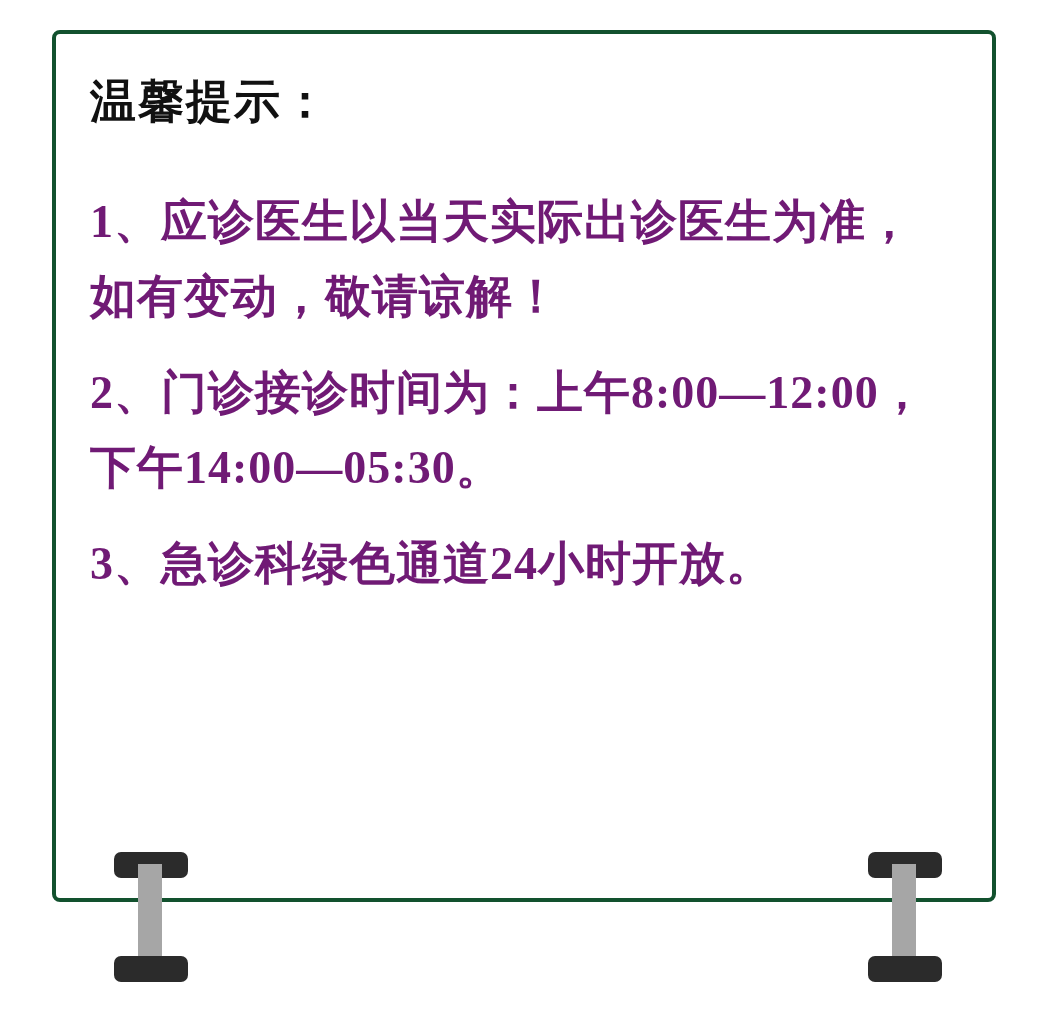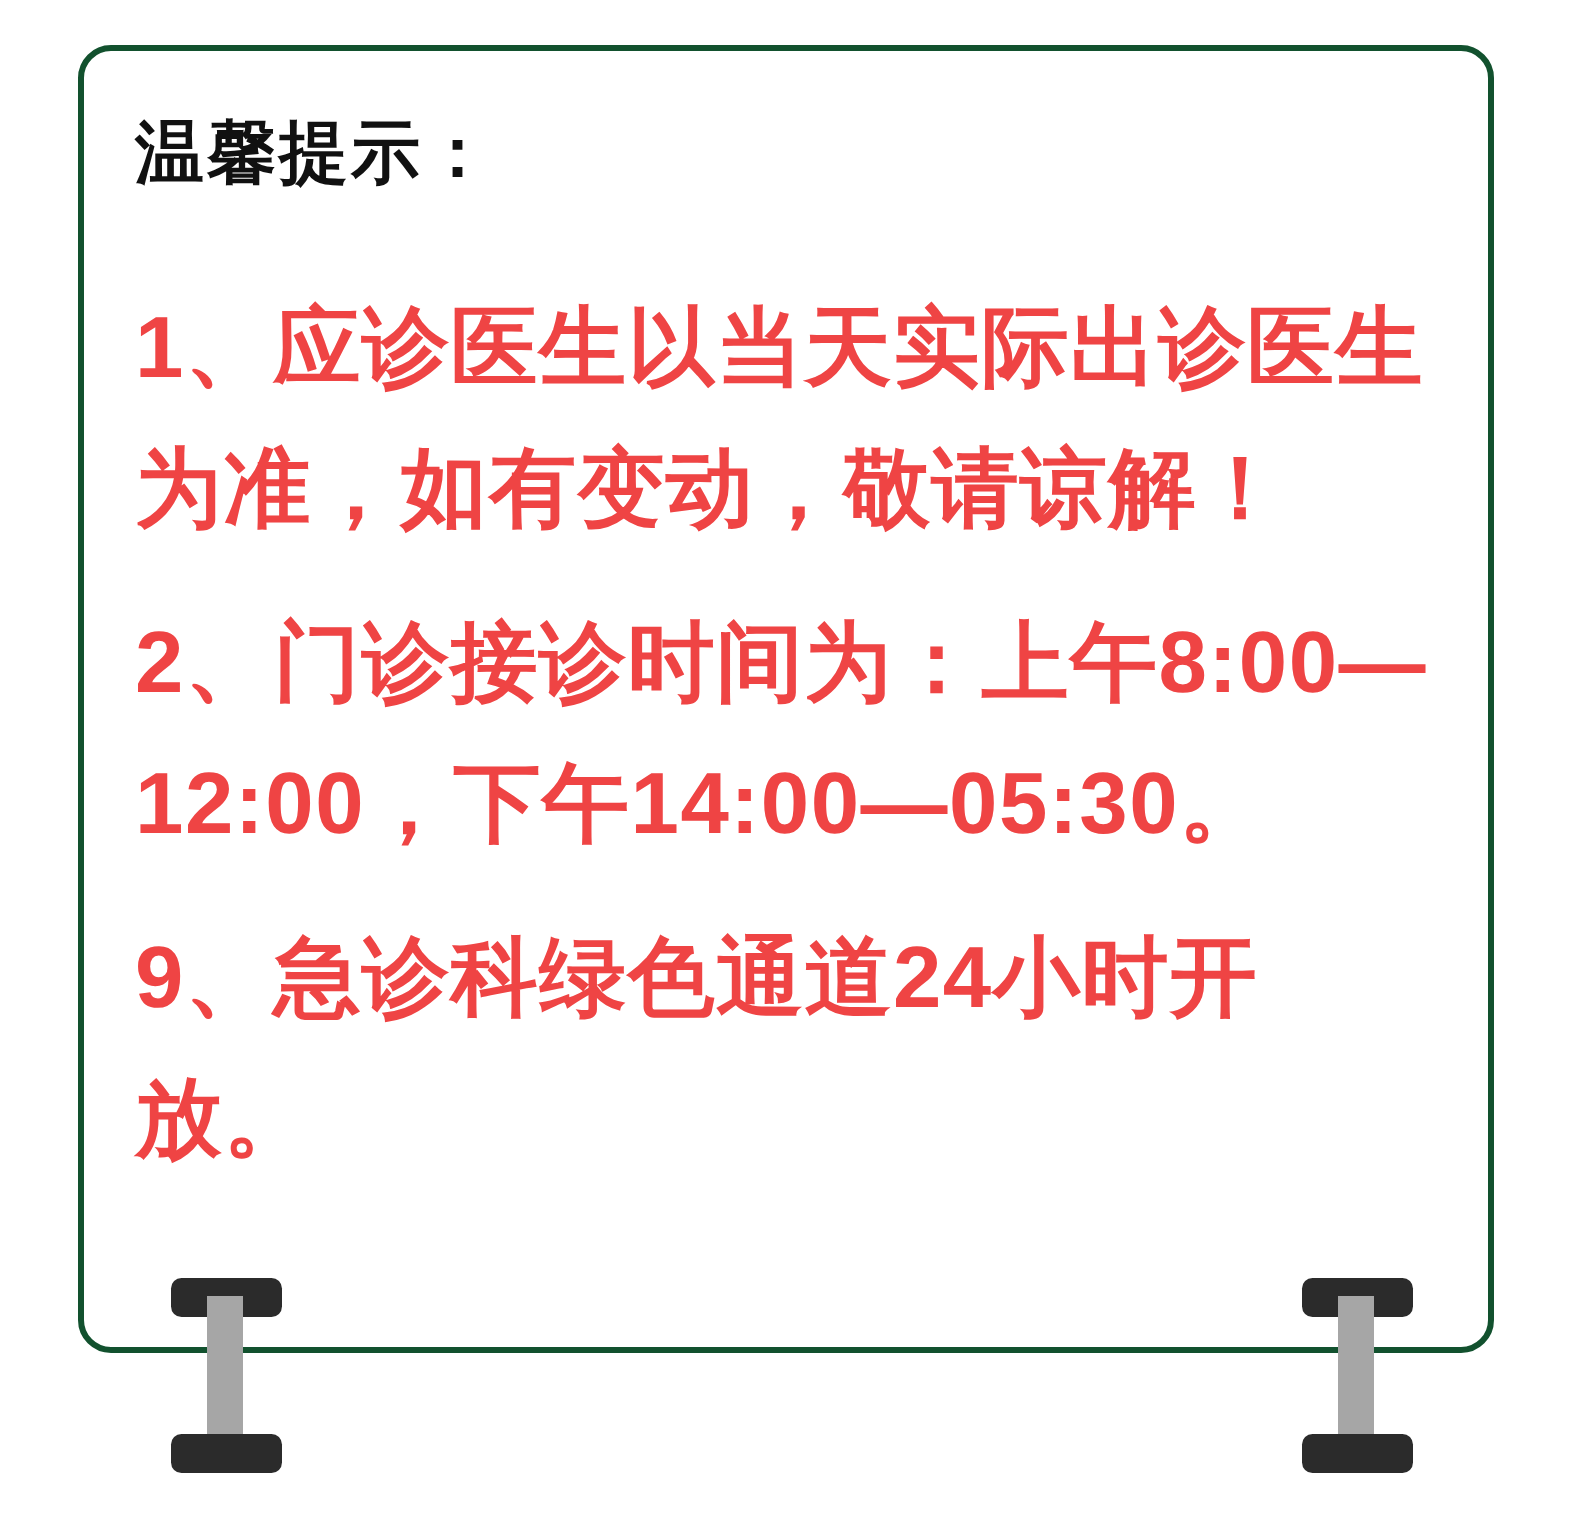--- a/index.html
+++ b/index.html
@@ -23,21 +23,21 @@
 
   
   .board {
     position: absolute;
     left: 52px;
     top: 30px;
     width: 944px;
     height: 872px;
     box-sizing: border-box;
     border: 4px solid #12512e;
-    border-radius: 22px;
+    border-radius: 8px;
     background: #ffffff;
   }
 
   .notice {
     position: absolute;
     left: 34px;
     top: 40px;
     right: 40px;
   }
 
@@ -51,26 +51,27 @@
     white-space: pre;
   }
 
   .notice-list {
     margin: 0;
     padding: 0;
     list-style: none;
   }
 
   .notice-item {
-    font-size: 58px;
+    font-size: 46px;
     font-weight: bold;
-    color: #ef4444;
+    color: #701a75;
     line-height: 1.62;
     letter-spacing: 1px;
     margin: 0 0 22px 0;
+    font-family: Liberation Serif, serif;
   }
 
   
   .leg {
     position: absolute;
     width: 110px;
     height: 140px;
   }
   .leg.left  { left: 108px;  top: 848px; }
   .leg.right { left: 862px;  top: 848px; }
@@ -102,21 +103,21 @@
 <div class="stage">
 
   <div class="board">
     <div class="notice">
 
       <p class="notice-title">温馨提示：</p>
 
       <ul class="notice-list">
         <li class="notice-item">1、应诊医生以当天实际出诊医生为准，如有变动，敬请谅解！</li>
         <li class="notice-item">2、门诊接诊时间为：上午8:00—12:00，下午14:00—05:30。</li>
-        <li class="notice-item">9、急诊科绿色通道24小时开放。</li>
+        <li class="notice-item">3、急诊科绿色通道24小时开放。</li>
       </ul>
 
     </div>
   </div>
 
   <div class="leg left">
     <div class="cap-top"></div>
     <div class="post"></div>
     <div class="cap-bottom"></div>
   </div>

